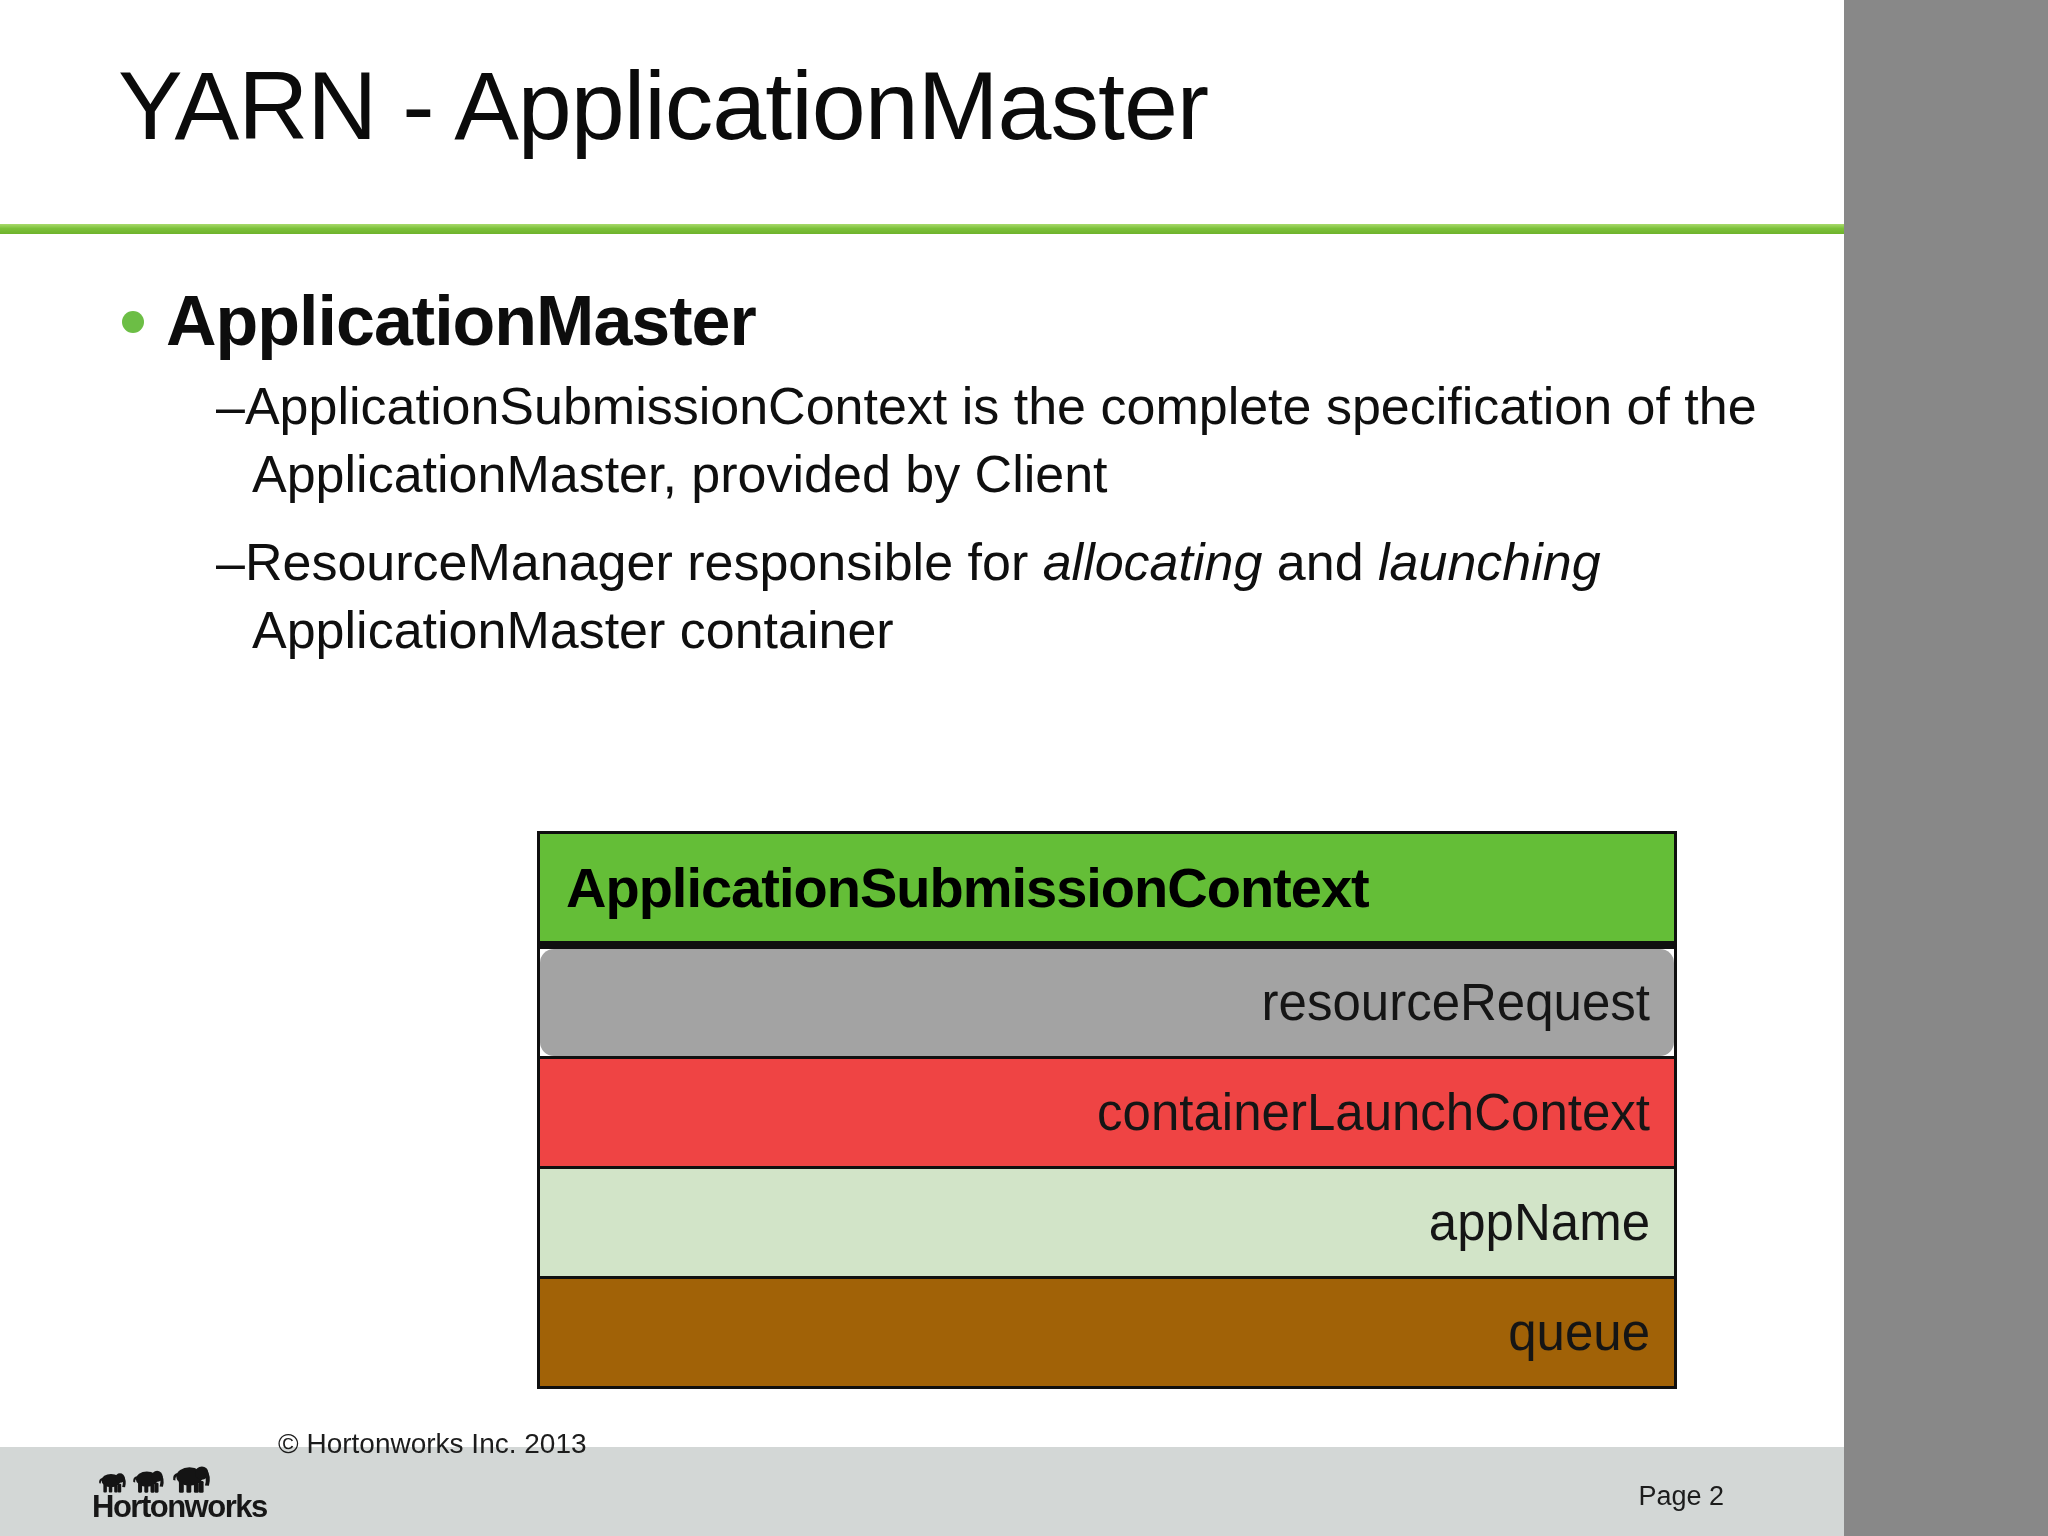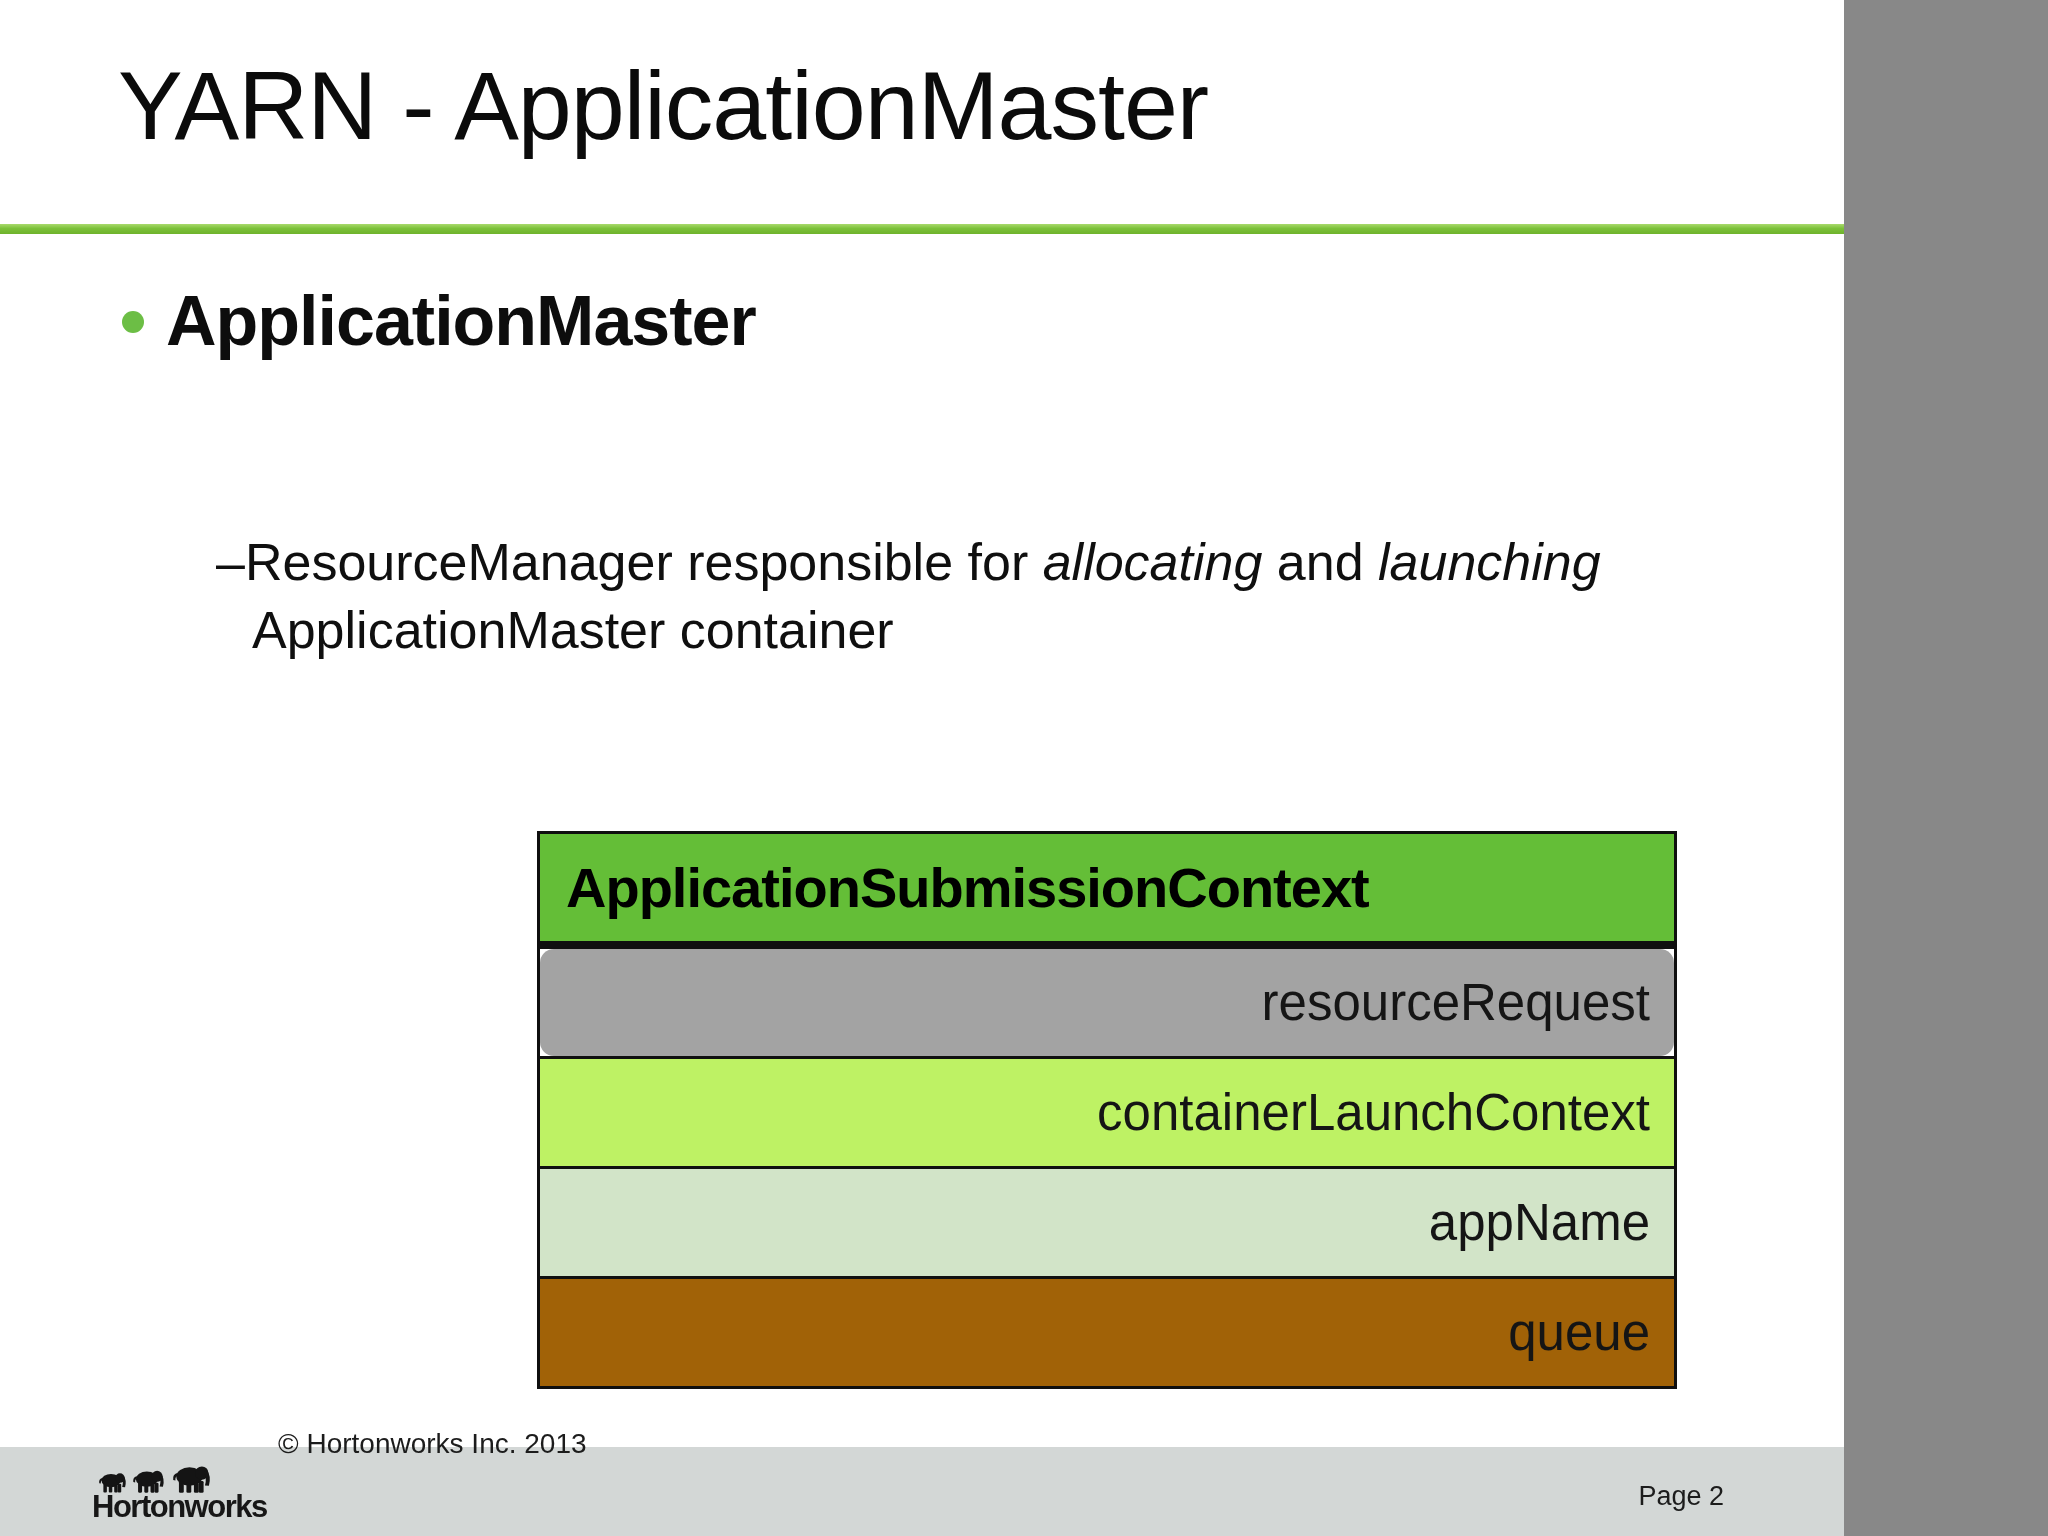--- a/index.html
+++ b/index.html
@@ -50,21 +50,21 @@
     display:flex;align-items:center;padding-left:26px;
     font-size:56px;font-weight:700;letter-spacing:-1px;color:#000000;
   }
   .uml-row{
     height:107px;display:flex;align-items:center;justify-content:flex-end;
     padding-right:24px;font-size:51px;color:#151515;
     border-top:3px solid #101010;
   }
   .uml-row.first{border-top:none;}
   .row-a{background:#a3a3a3;border-radius:14px;}
-  .row-b{background:#bef264;}
+  .row-b{background:#ef4444;}
   .row-c{background:#d2e4c8;}
   .row-d{background:#a16207;}
   
   .footer{
     position:absolute;left:0;top:1447px;width:2048px;height:89px;
     background:#d3d7d6;
   }
   .logo{
     position:absolute;left:92px;top:1452px;width:160px;text-align:center;
   }
@@ -86,20 +86,21 @@
 <body>
 
 <div class="slide">
 
   <div class="title">YARN - ApplicationMaster</div>
   <div class="rule"></div>
 
   <div class="bullet-dot"></div>
   <div class="bullet-heading">ApplicationMaster</div>
 
+  <div class="sub-bullet sub-bullet-1"><span>–</span><span>ApplicationSubmissionContext is the complete specification of the</span><br><span>ApplicationMaster, provided by Client</span></div>
 
   <div class="sub-bullet sub-bullet-2"><span>–</span><span>ResourceManager responsible for </span><i>allocating</i><span> and </span><i>launching</i><br><span>ApplicationMaster container</span></div>
 
   <div class="uml">
     <div class="uml-header">ApplicationSubmissionContext</div>
     <div class="uml-row row-a first">resourceRequest</div>
     <div class="uml-row row-b">containerLaunchContext</div>
     <div class="uml-row row-c">appName</div>
     <div class="uml-row row-d">queue</div>
   </div>

